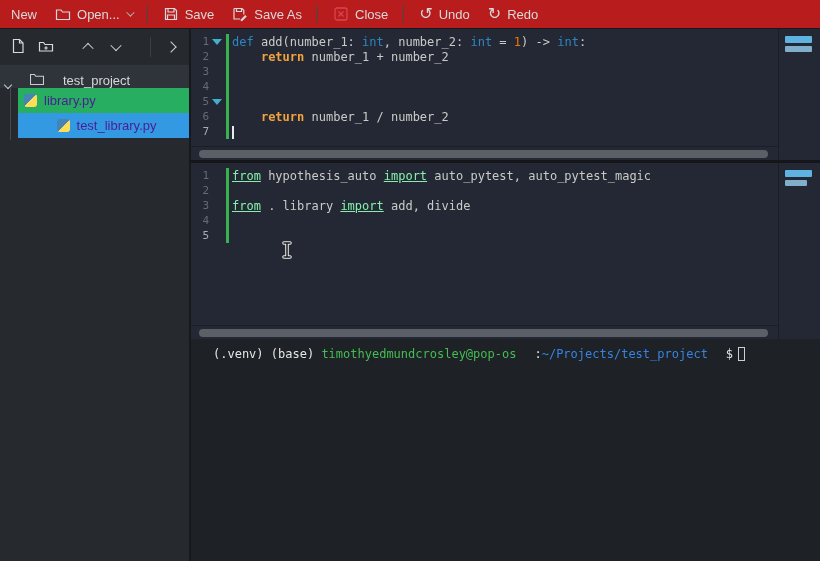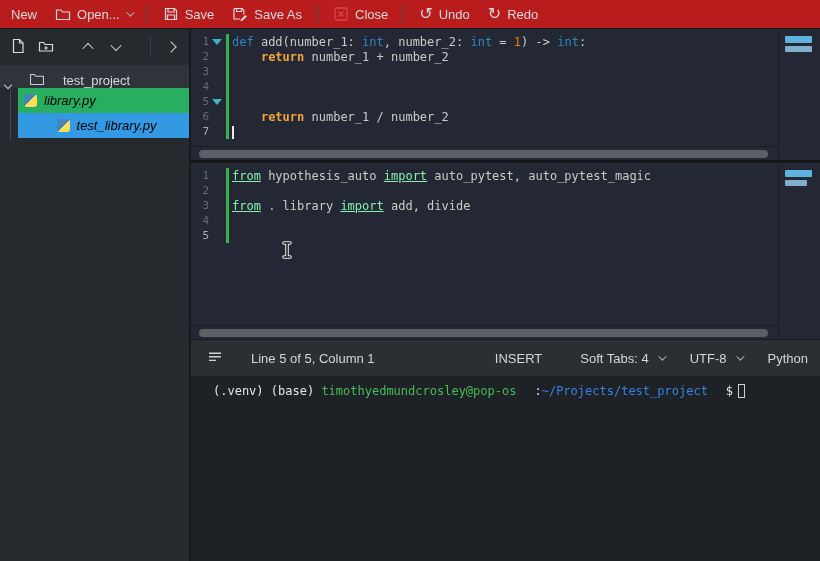--- a/index.html
+++ b/index.html
@@ -24,21 +24,21 @@
   .chev{width:8px;height:8px;border-right:1.6px solid #cfd2d4;border-bottom:1.6px solid #cfd2d4;display:inline-block;}
   .chev.up{transform:rotate(-135deg) translate(-1px,-1px);}
   .chev.down{transform:rotate(45deg) translate(-1px,-1px);}
   .chev.right{transform:rotate(-45deg);}
   .vsep{width:1px;height:20px;background:#3a3f45;margin:0 6px 0 auto;}
   .tree{position:relative;flex:1;}
   .tree-guide{position:absolute;left:10px;top:23px;width:1px;height:52px;background:#454a51;}
   .tree-header{height:23px;background:#2f343a;display:flex;align-items:flex-end;padding-left:5px;gap:19px;font-size:13px;color:#d6d8d9;}
   .expander{width:6px;height:6px;border-right:1.4px solid #c9ccce;border-bottom:1.4px solid #c9ccce;transform:rotate(45deg);display:inline-block;flex:none;}
   .tree-item{height:25px;display:flex;}
-  .tree-item .hl{margin-left:18px;flex:1;display:flex;align-items:center;gap:7px;padding-left:6px;color:#000000;font-size:13px;font-style:italic;}
+  .tree-item .hl{margin-left:18px;flex:1;display:flex;align-items:center;gap:7px;padding-left:6px;color:#4c1d95;font-size:13px;}
   .hl.green{background:#27ae60;}
   .hl.blue{background:#3399e3;justify-content:center;}
   .pyicon{width:13px;height:13px;border-radius:3px;background:linear-gradient(135deg,#4584b6 50%,#ffde57 50%);flex:none;}
 
   
   .main{flex:1;display:flex;flex-direction:column;min-width:0;}
   .pane{display:flex;background:#232834;}
   .pane-top{height:131px;flex:none;}
   .pane-bottom{height:176px;flex:none;}
   .pane-code{flex:1;display:flex;flex-direction:column;min-width:0;}
@@ -312,42 +312,20 @@
           <div class="hscroll">
             <div class="hthumb"></div>
           </div>
         </div>
         <div class="minimap">
           <div class="mm-block mm1"></div>
           <div class="mm-block mm2" style="width:22px"></div>
         </div>
       </div>
 
-      <div class="statusbar">
-        <button class="sbtn">
-          <span>
-            <svg width="16" height="16" viewBox="0 0 16 16">
-                <g stroke="#cfd2d4" stroke-width="1.4" fill="none">
-                  <path d="M2 4.2 h12 M2 7.8 h12 M2 11.4 h7"></path>
-                </g>
-              </svg>
-          </span>
-        </button>
-        <span class="sb-pos">Line 5 of 5, Column 1</span>
-        <span class="sb-mode">INSERT</span>
-        <span class="sb-group sb-tabs">
-          <span>Soft Tabs: 4</span>
-          <span class="sb-chev"></span>
-        </span>
-        <span class="sb-group sb-enc">
-          <span>UTF-8</span>
-          <span class="sb-chev"></span>
-        </span>
-        <span class="sb-lang">Python</span>
-      </div>
 
       <div class="terminal">
         <div class="term-line">
           <span class="t-plain">(.venv) (base) </span><span class="t-user">timothyedmundcrosley@pop-os</span><span class="t-plain">:</span><span class="t-path">~/Projects/test_project</span><span class="t-plain">$</span><span class="term-cursor"></span>
         </div>
       </div>
 
     </div>
   </div>
 

